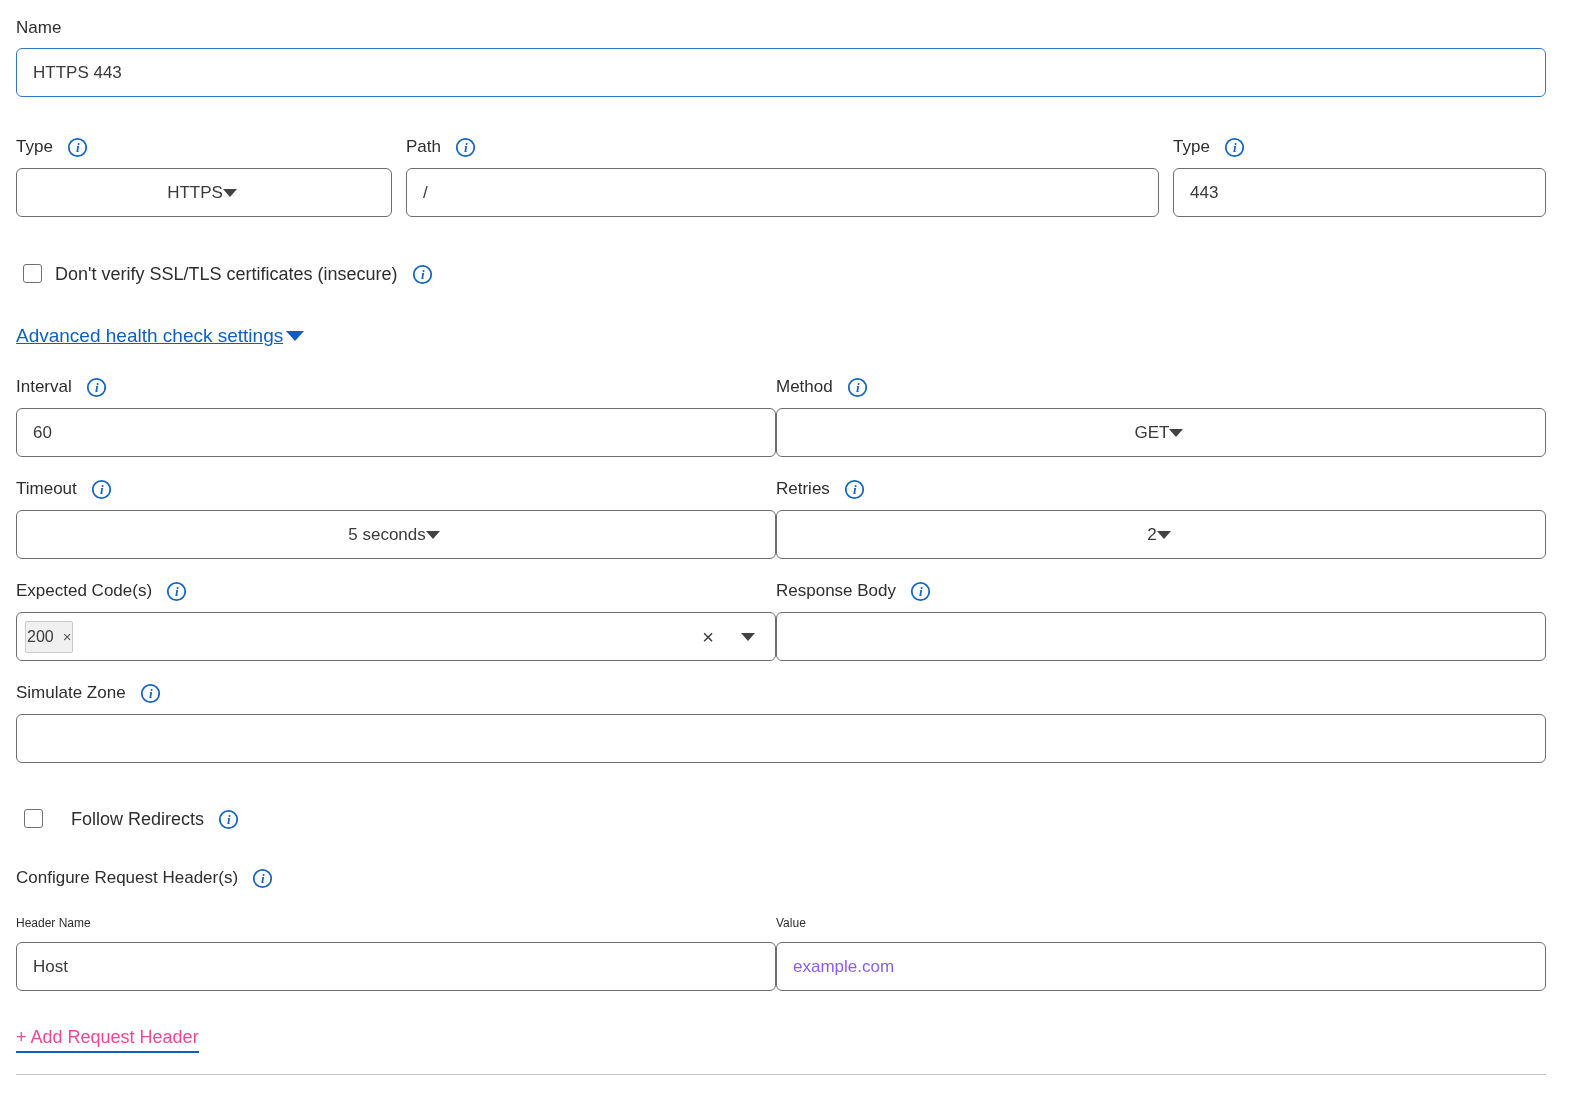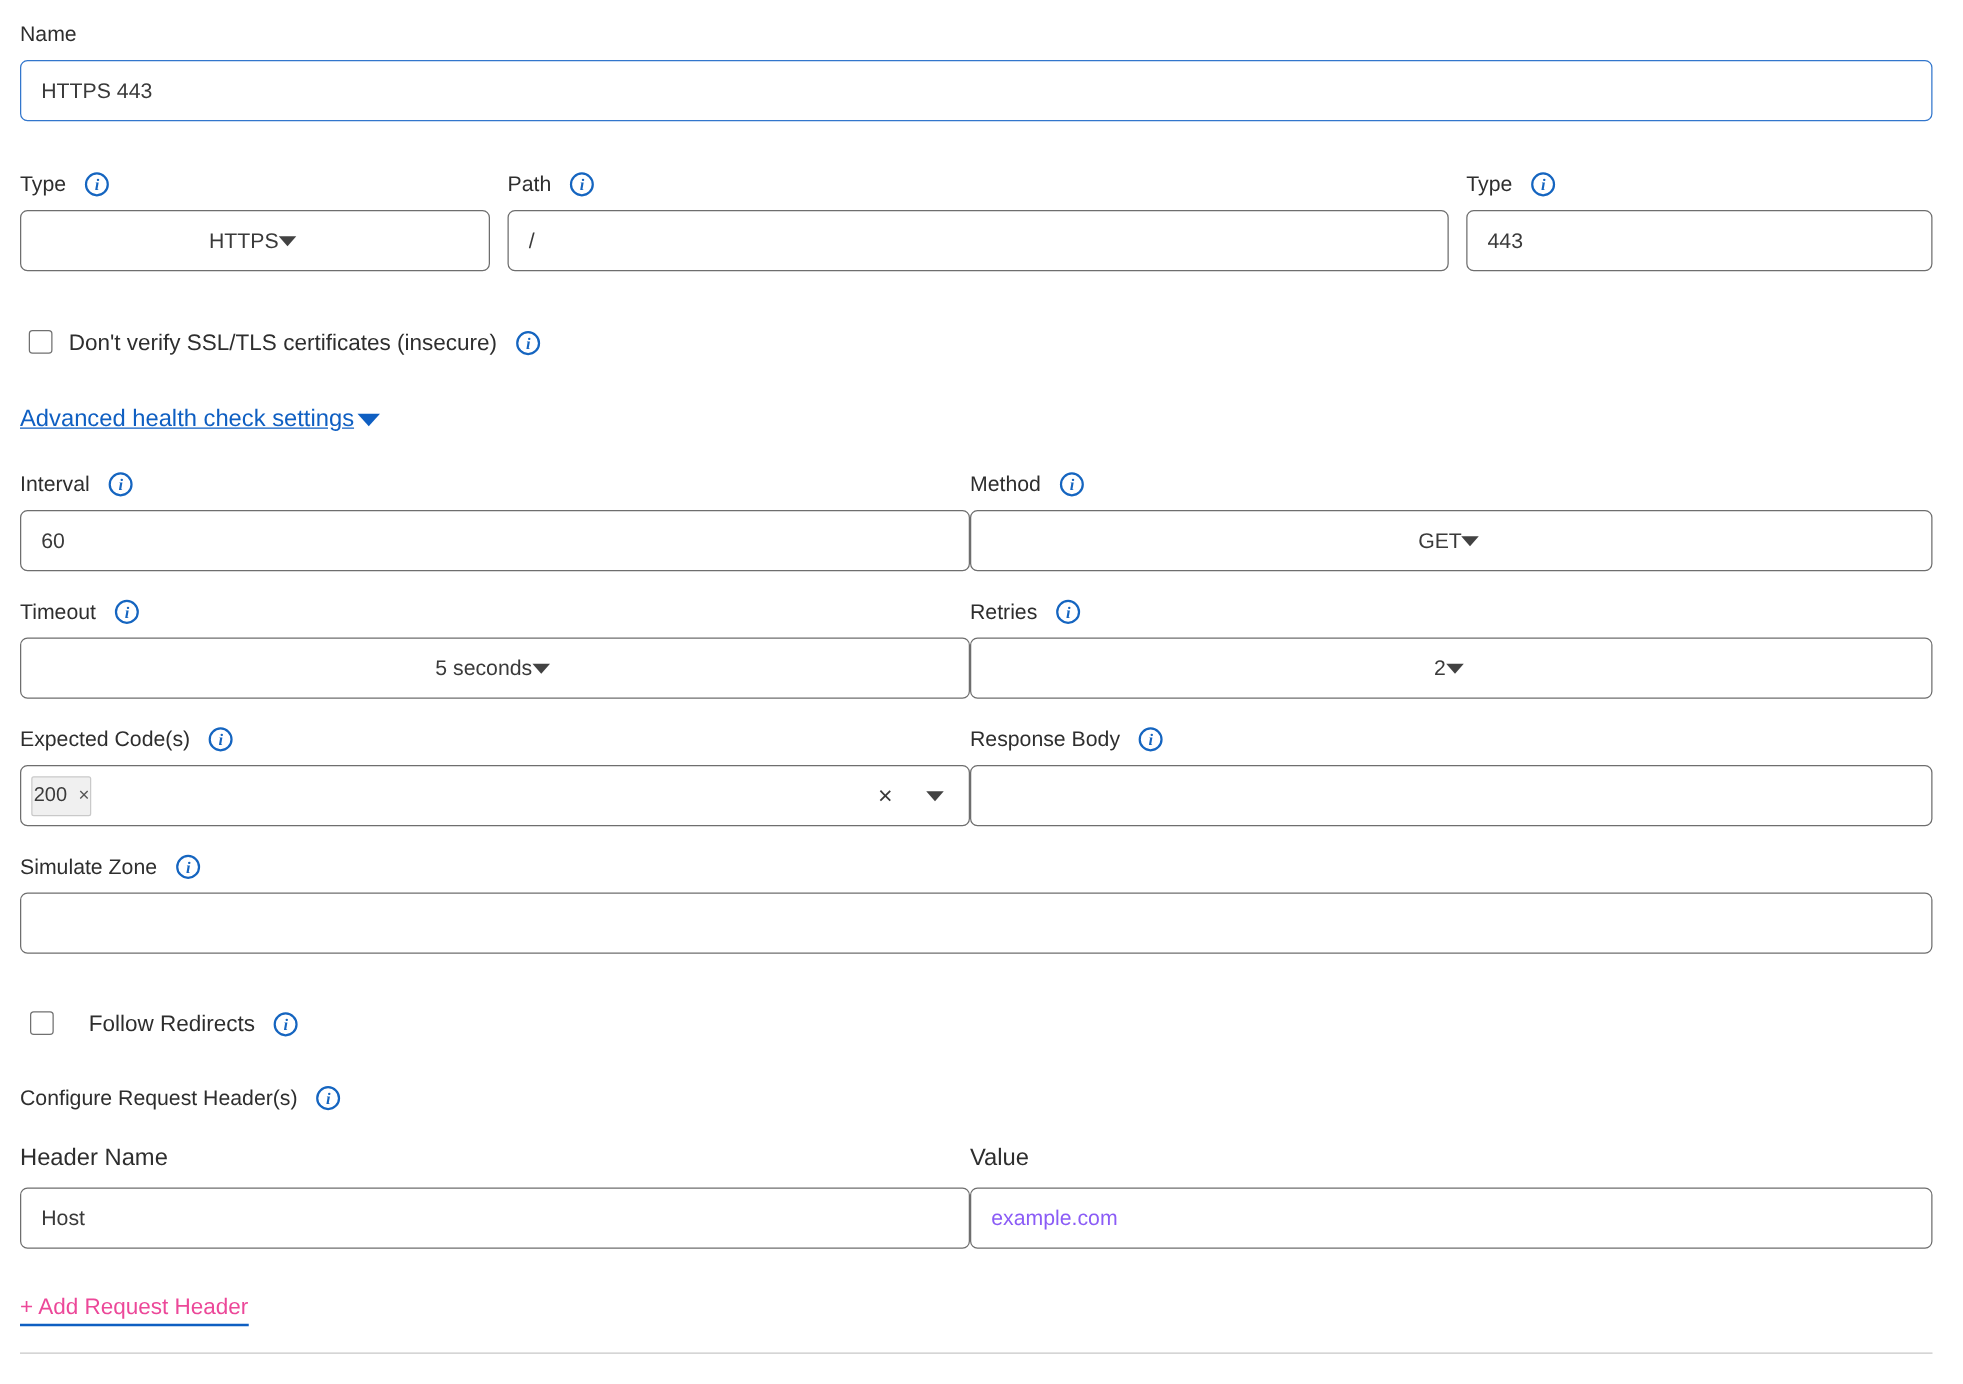--- a/index.html
+++ b/index.html
@@ -6,21 +6,21 @@
   html,body { margin:0; padding:0; background:#ffffff; }
   body {
     width:1570px; height:1107px;
     font-family:"Liberation Sans", sans-serif;
     color:#2e2e2e;
     overflow:hidden;
   }
   .page { width:1570px; padding:18px 24px 0 16px; }
 
   .field-label {
-    display:flex; align-items:center; gap:14px;
+    display:flex; align-items:flex-start; gap:14px;
     font-size:17px; color:#2e2e2e; margin-bottom:10px; line-height:1.2;
   }
   .info {
     width:21px; height:21px; color:#1565c0;
     display:inline-flex; align-items:center; justify-content:center;
     cursor:pointer; flex:0 0 auto;
   }
   .info svg { display:block; }
 
   .control {
@@ -78,21 +78,21 @@
     display:inline-flex; align-items:center; gap:9px;
     background:#f0f0f0; border:1px solid #c9c9c9; border-radius:2px;
     padding:6px 1px; font-size:16px; color:#3a3a3a;
   }
   .tag-x { font-size:15px; color:#555; cursor:pointer; line-height:1; }
   .ms-right { margin-left:auto; display:flex; align-items:center; gap:27px; padding-right:4px; }
   .clear-x { font-size:20px; color:#3a3a3a; cursor:pointer; line-height:1; }
 
   .configure-row { margin-top:38px; }
   .hdr-grid { margin-top:27px; }
-  .hdr-col-label { font-size:19px; color:#2e2e2e; margin-bottom:12px; }
+  .hdr-col-label { font-size:12px; color:#2e2e2e; margin-bottom:12px; }
 
   .add-link-row { margin-top:36px; }
   .add-link {
     display:inline-block; font-size:18px; color:#ec4899;
     border-bottom:2px solid #0f5fc2; padding-bottom:3px; cursor:pointer;
   }
   .divider { margin-top:21px; height:1px; background:#c7c7c7; width:100%; }
   .muted { color:#8b5cf6; }
 </style>
 </head>

